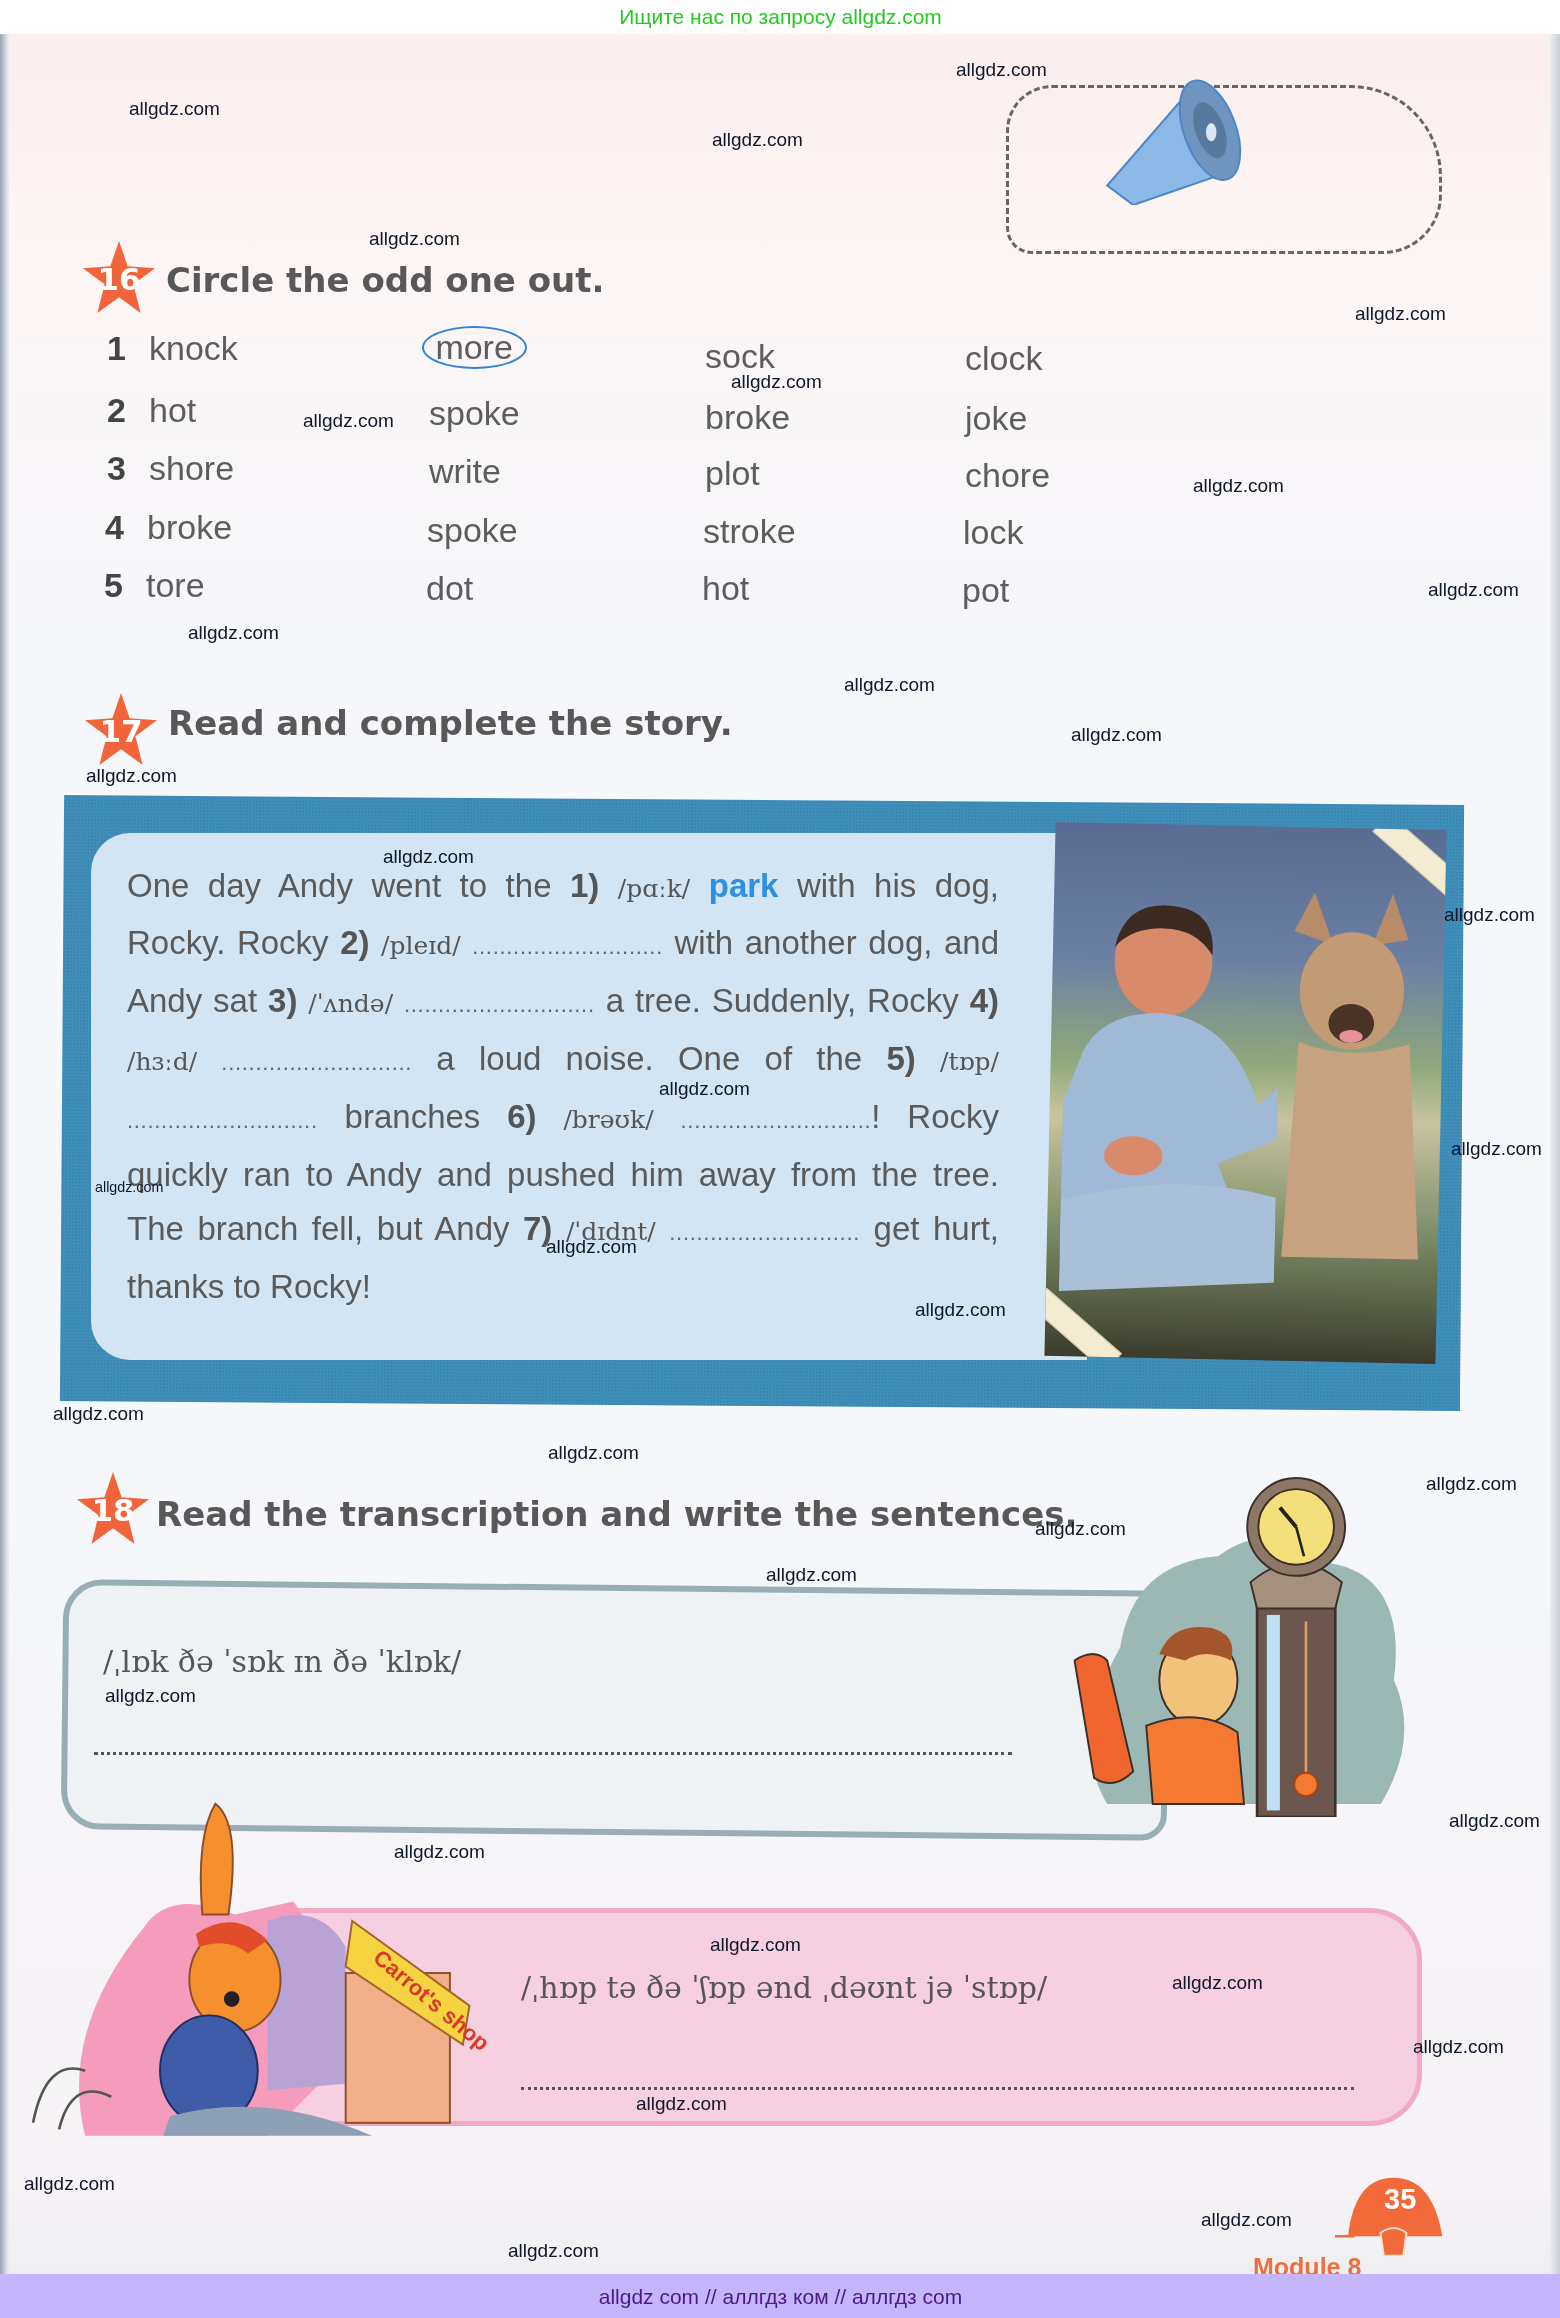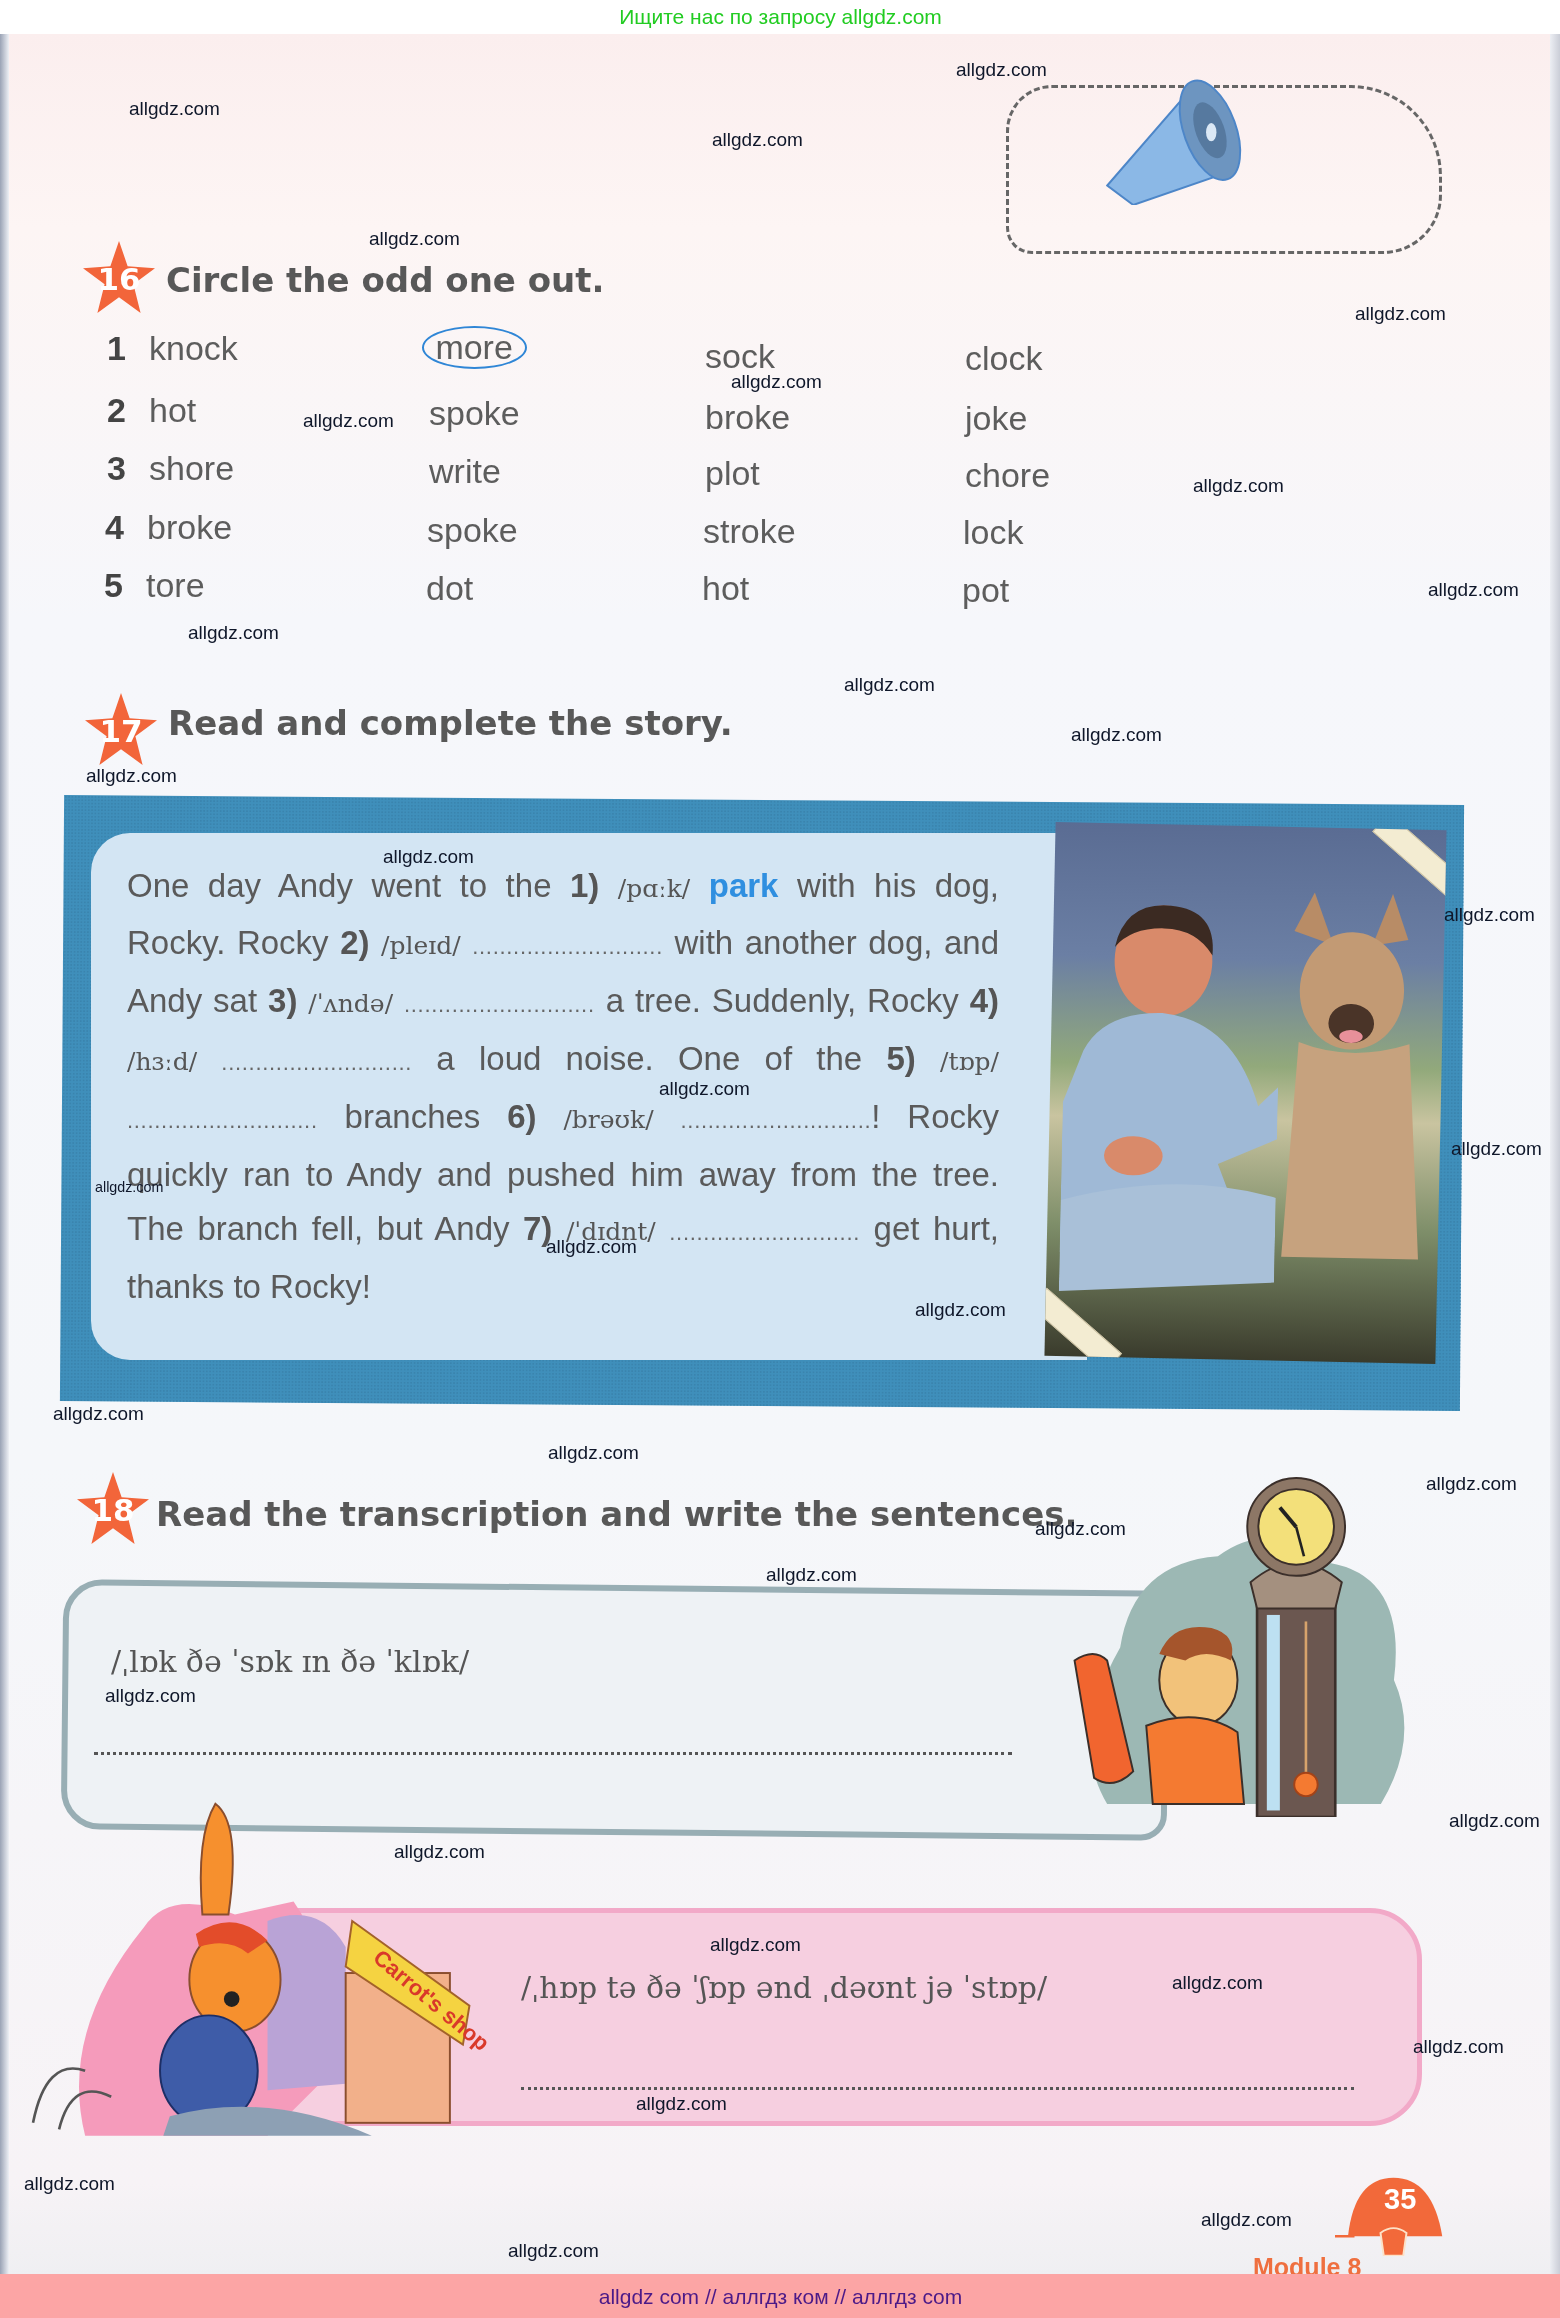--- a/index.html
+++ b/index.html
@@ -5,21 +5,21 @@
   html, body { margin:0; padding:0; }
   body { width:1561px; height:2319px; background:#ffffff; position:relative; overflow:hidden;
          font-family:"Liberation Sans", sans-serif; color:#555; }
   .abs { position:absolute; }
   .top-banner { left:0; top:0; width:1561px; height:34px; text-align:center; line-height:34px;
                 color:#22cc22; font-size:21px; }
   .page { left:0; top:34px; width:1561px; height:2240px;
           background:linear-gradient(180deg,#fbeeee 0px,#fdf5f4 195px,#f6f7fb 586px,#f5f7fa 1432px,#f7f3f6 2149px,#efeff2 2240px); }
   .page-edge-left { left:0; top:34px; width:9px; height:2240px; background:linear-gradient(90deg,#9aa3b5,#eef0f5); }
   .page-edge-right { left:1550px; top:34px; width:11px; height:2240px; background:linear-gradient(90deg,#eceef3,#c7cad4); }
-  .bottom-banner { left:0; top:2274px; width:1561px; height:45px; background:#fca5a5; text-align:center;
+  .bottom-banner { left:0; top:2274px; width:1561px; height:45px; background:#c4b5fd; text-align:center;
                    line-height:45px; color:#4b1a88; font-size:21px; }
   .wm { position:absolute; color:#0f172a; font-size:19px; font-family:"Liberation Sans", sans-serif; white-space:nowrap; }
 
   
   .logo { left:996px; top:59px; width:443px; height:195px; }
   .logo-outline { position:absolute; left:9.8px; top:26px; width:430px; height:163px; border:3.3px dashed #666;
                   border-radius:46px 91px 59px 26px; }
   .megaphone { position:absolute; left:98px; top:16.3px; width:150px; height:130px; }
   .logo-text { position:absolute; left:19.5px; top:72px; font-size:111px; font-weight:bold; color:#f2693a;
                letter-spacing:-2.6px; font-family:"DejaVu Sans", sans-serif; line-height:1;
@@ -184,21 +184,21 @@
 
 <div class="star" style="left:77px;top:1472px;">
   <svg viewBox="0 0 100 100">
       <polygon points="50,0 62,35 100,38 70,60 80,100 50,78 20,100 30,60 0,38 38,35" fill="#f2653a"></polygon>
     </svg>
   <div class="star-num">18</div>
 </div>
 <div class="ex-title" style="left:156px;top:1494px;">Read the transcription and write the sentences.</div>
 
 <div class="abs box1"></div>
-<div class="ipa-line" style="left:111px;top:1644px;text-align:center;">/ˌlɒk ðə ˈsɒk ɪn ðə ˈklɒk/</div>
+<div class="ipa-line" style="left:103px;top:1644px;text-align:center;">/ˌlɒk ðə ˈsɒk ɪn ðə ˈklɒk/</div>
 <div class="write-line" style="left:94px;top:1752px;width:918px;"></div>
 
 <svg class="abs boy-clock" viewBox="0 0 560 540">
   <path d="M100,280 Q120,150 250,140 Q330,80 420,150 Q540,170 520,330 Q560,420 500,520 L80,520 Q20,420 100,280Z" fill="#9cb8b4"></path>
   <rect x="310" y="210" width="120" height="330" fill="#6b5750" stroke="#3b2f2a" stroke-width="4"></rect>
   <rect x="325" y="230" width="20" height="300" fill="#bde0f2"></rect>
   <line x1="385" y1="240" x2="385" y2="480" stroke="#d7a36c" stroke-width="4"></line>
   <circle cx="385" cy="490" r="18" fill="#f47a31" stroke="#a34318" stroke-width="3"></circle>
   <path d="M300,180 Q370,120 440,180 L430,220 L310,220Z" fill="#a4907f" stroke="#3b2f2a" stroke-width="3"></path>
   <circle cx="370" cy="95" r="75" fill="#8d7766" stroke="#3b2f2a" stroke-width="3"></circle>

